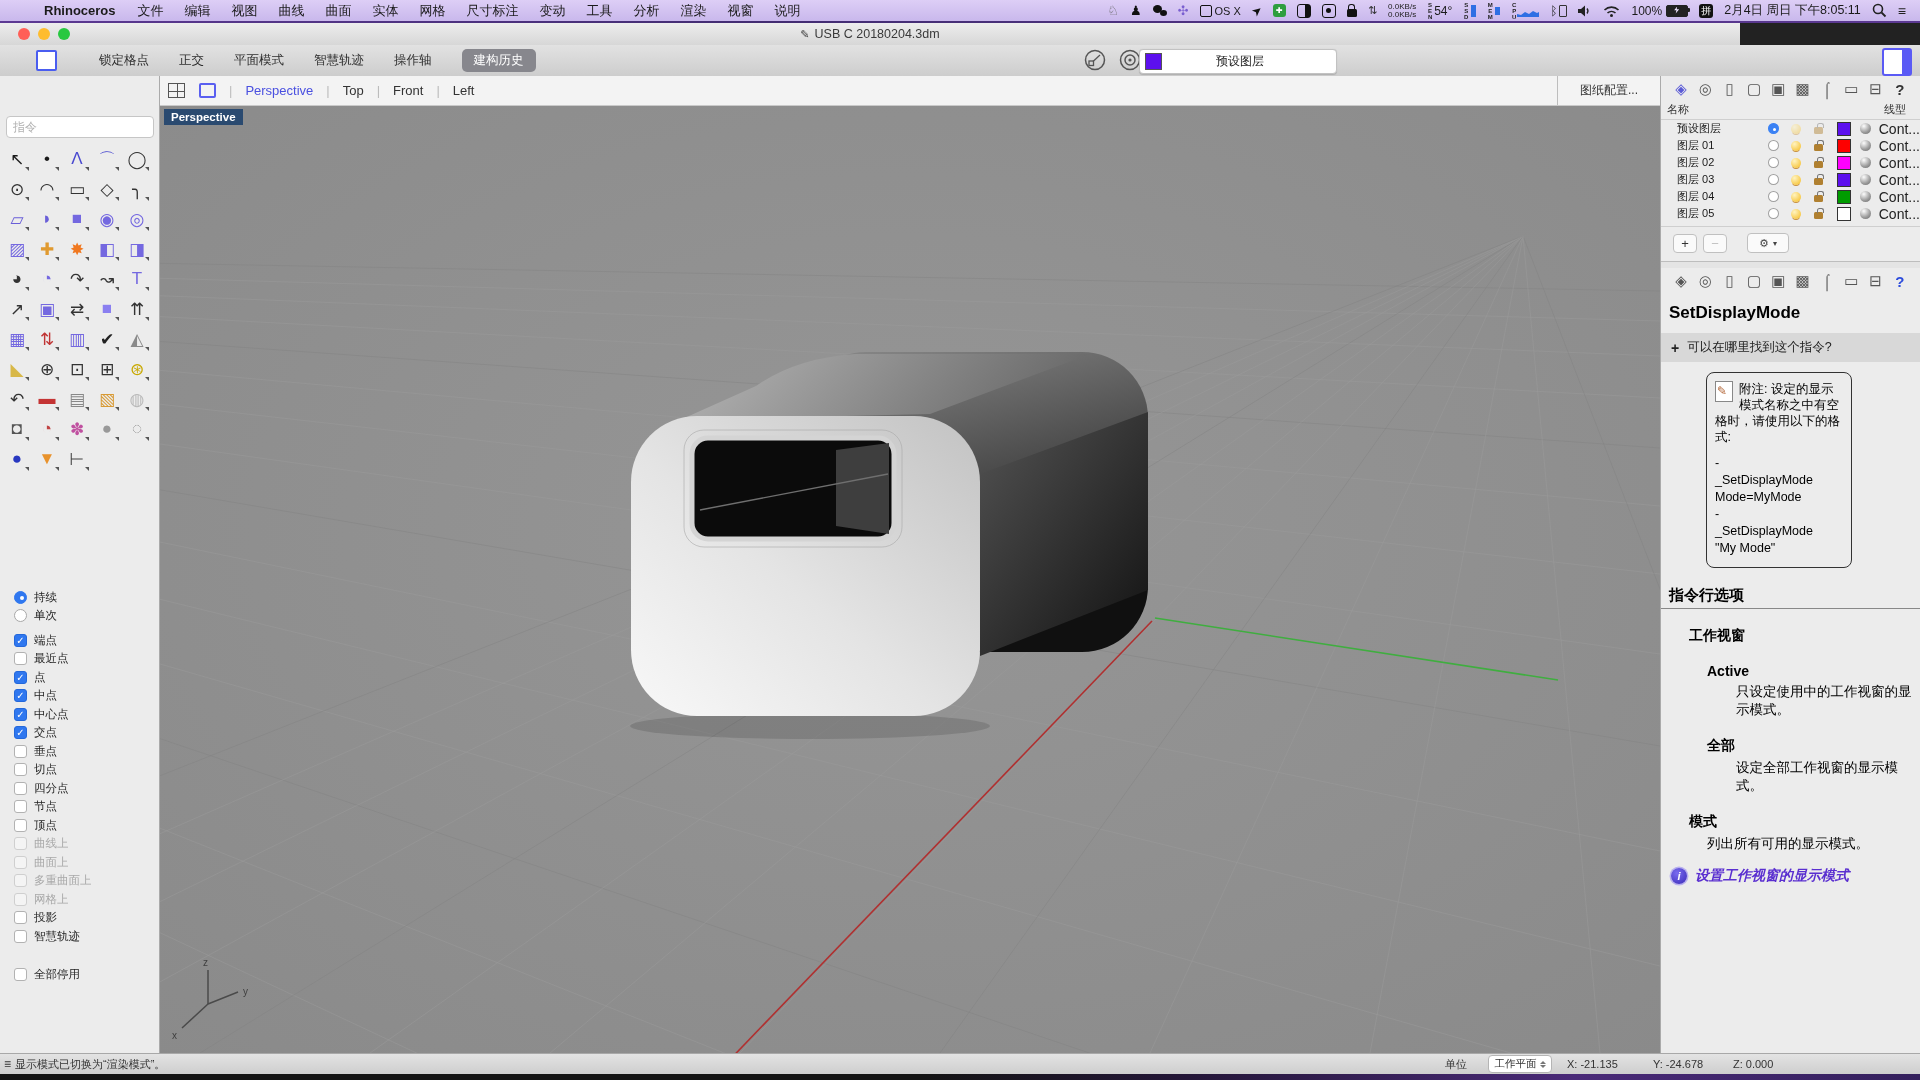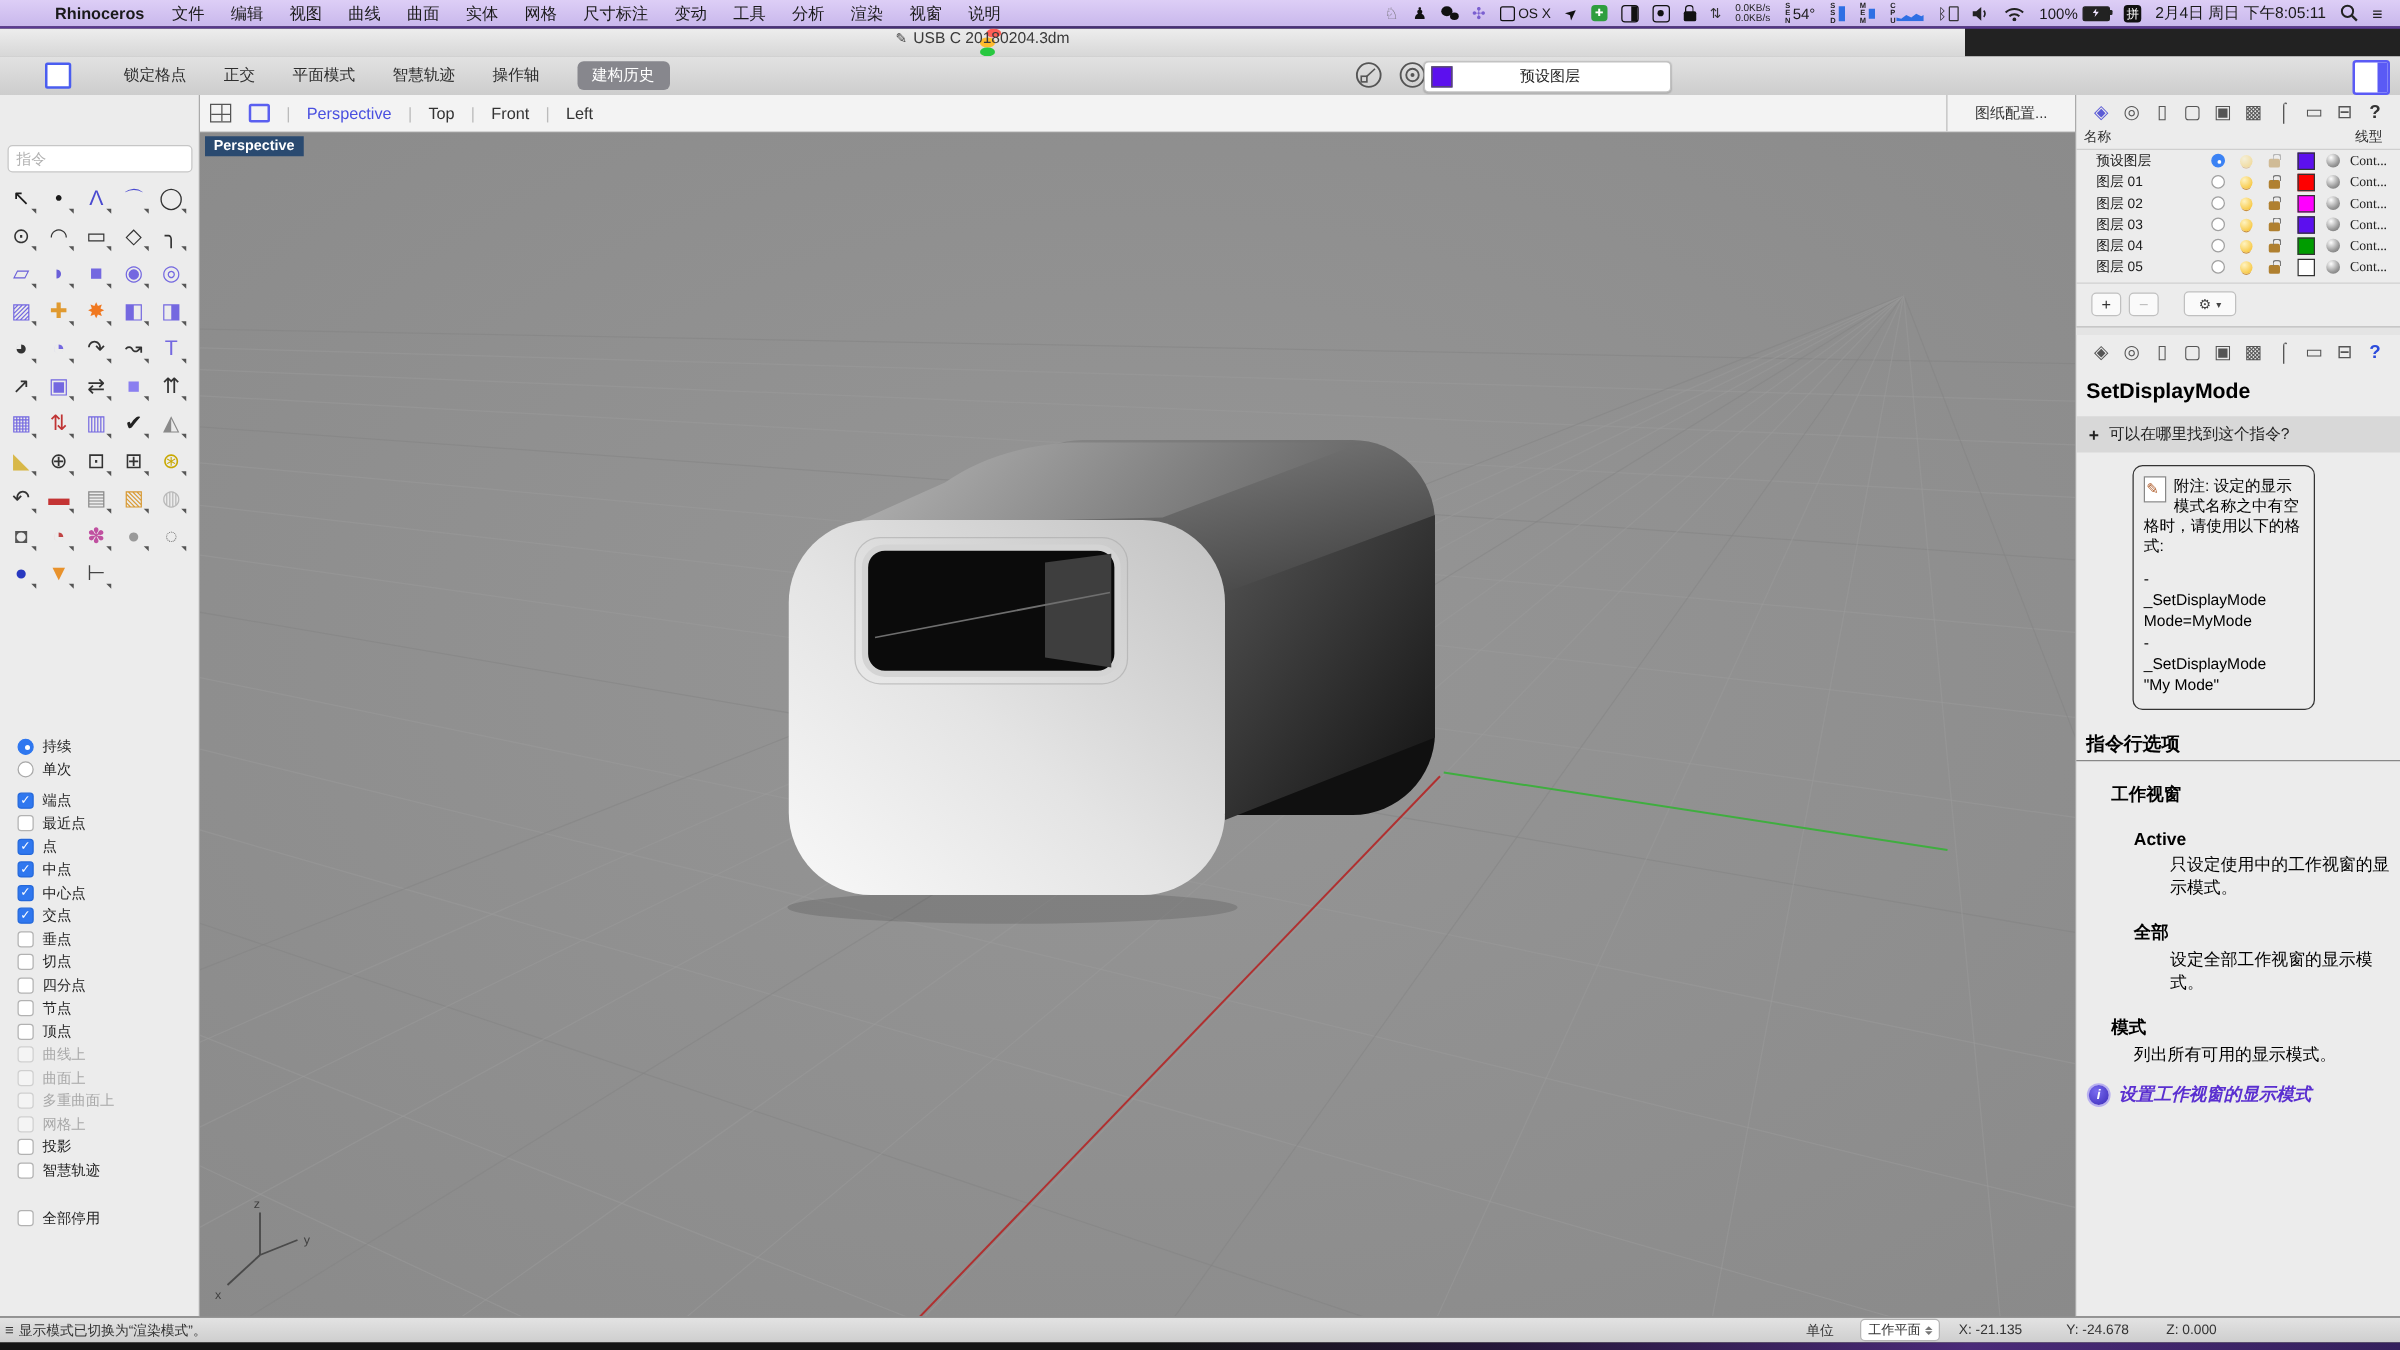--- a/index.html
+++ b/index.html
@@ -34,23 +34,23 @@
     border:1.5px solid #111;border-bottom:none;border-radius:3px 3px 0 0;}
   .bluebar{display:inline-block;width:5px;background:#2f6fe4;vertical-align:bottom;}
   .batt{position:relative;width:20px;height:10px;border:1px solid #222;border-radius:2px;background:#222;}
   .batt::after{content:"";position:absolute;right:-3px;top:2.5px;width:2px;height:4px;background:#222;border-radius:0 1px 1px 0;}
   .bolt{position:absolute;left:7px;top:1px;width:5px;height:7px;background:#efe4ff;
     clip-path:polygon(60% 0,0 55%,45% 55%,30% 100%,100% 40%,50% 40%);}
   .ime{width:14px;height:14px;background:#111;color:#fff;border-radius:3px;font-size:10px;
     display:flex;align-items:center;justify-content:center;}
   .dt{font-size:12.5px;white-space:nowrap;}
   
-  .titlebar{position:absolute;left:0;top:23px;width:1572px;height:22px;
+  .titlebar{position:absolute;left:0;top:23px;width:1740px;height:22px;
     background:linear-gradient(#ededed,#d7d7d7);border-bottom:1px solid #bcbcbc;
-    display:flex;align-items:center;flex-direction:column;}
+    display:flex;align-items:center;}
   .tl{width:12px;height:12px;border-radius:50%;margin-left:8px;}
   .tl.red{background:#ff5f57;margin-left:18px;}
   .tl.yel{background:#febc2e;}
   .tl.grn{background:#28c840;}
   .wintitle{position:absolute;left:0;right:0;text-align:center;font-size:12.5px;color:#3a3a3a;}
   .wintitle .doc{font-size:11px;margin-right:5px;color:#444;}
   
   .toolbar{position:absolute;left:0;top:45px;width:1920px;height:31px;
     background:linear-gradient(#e2e2e2,#cdcdcd);border-bottom:1px solid #9e9e9e;
     display:flex;align-items:center;font-size:12.5px;color:#2e2e2e;}
@@ -112,21 +112,21 @@
   .lr .nm{width:92px;padding-left:16px;font-size:11px;white-space:nowrap;}
   .lrdo{width:11px;height:11px;border-radius:50%;border:1px solid #a0a0a0;background:#fff;box-sizing:border-box;position:relative;margin-right:12px;}
   .lrdo.on{background:#3b82f4;border-color:#3b82f4;}
   .lrdo.on::after{content:"";position:absolute;left:3.5px;top:3.5px;width:3px;height:3px;border-radius:50%;background:#fff;}
   .bulb{width:10px;height:10px;border-radius:50%;background:radial-gradient(circle at 35% 30%,#fff3c0,#f5bb1e);
     box-shadow:0 2px 0 -1px #c89040;margin-right:13px;}
   .lk{position:relative;width:9px;height:7px;background:#b08030;border-radius:1.5px;margin:4px 14px 0 0;}
   .lk::before{content:"";position:absolute;left:3px;top:-4.5px;width:5px;height:4px;border:1.2px solid #777;border-bottom:none;border-radius:2.5px 2.5px 0 0;}
   .lsw{width:14px;height:14px;border:1px solid #333;box-sizing:border-box;margin-right:9px;}
   .sph{width:11px;height:11px;border-radius:50%;background:radial-gradient(circle at 35% 28%,#fdfdfd,#9a9a9a 60%,#686868);margin-right:8px;}
-  .ltx{font-size:11px;color:#222;font-family:Liberation Serif, serif;}
+  .ltx{font-size:14px;color:#222;}
   .dim{opacity:.45;}
   .lfoot{display:flex;align-items:center;gap:6px;padding:6px 0 6px 12px;border-top:1px solid #cfcfcf;margin-top:4px;}
   .pmbtn{width:22px;height:17px;border:1px solid #c0c0c0;border-radius:4px;background:#fafafa;
     display:flex;align-items:center;justify-content:center;font-size:13px;color:#333;}
   .pmbtn.disabled{color:#c0c0c0;}
   .gearbtn{margin-left:14px;width:40px;height:18px;border:1px solid #c0c0c0;border-radius:4px;background:#fafafa;
     display:flex;align-items:center;justify-content:center;gap:4px;font-size:11px;color:#444;}
   .panelsep{height:6px;border-top:1px solid #bdbdbd;margin-top:2px;background:#e4e4e4;}
   
   .help{padding:0;}

